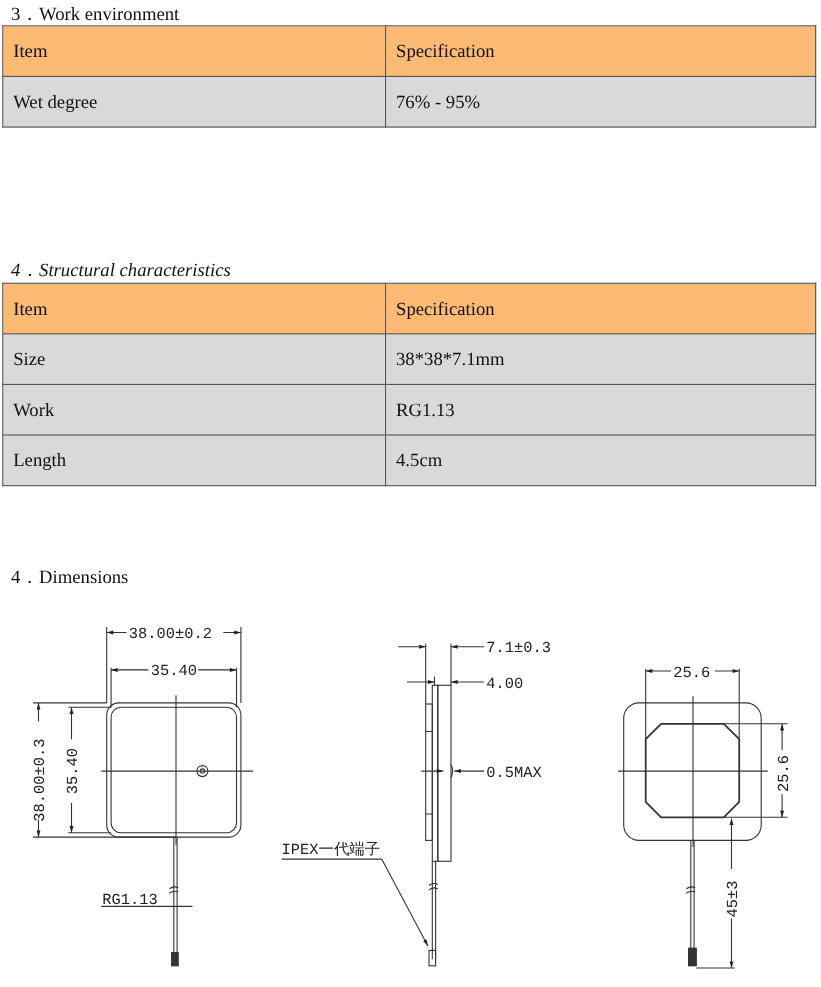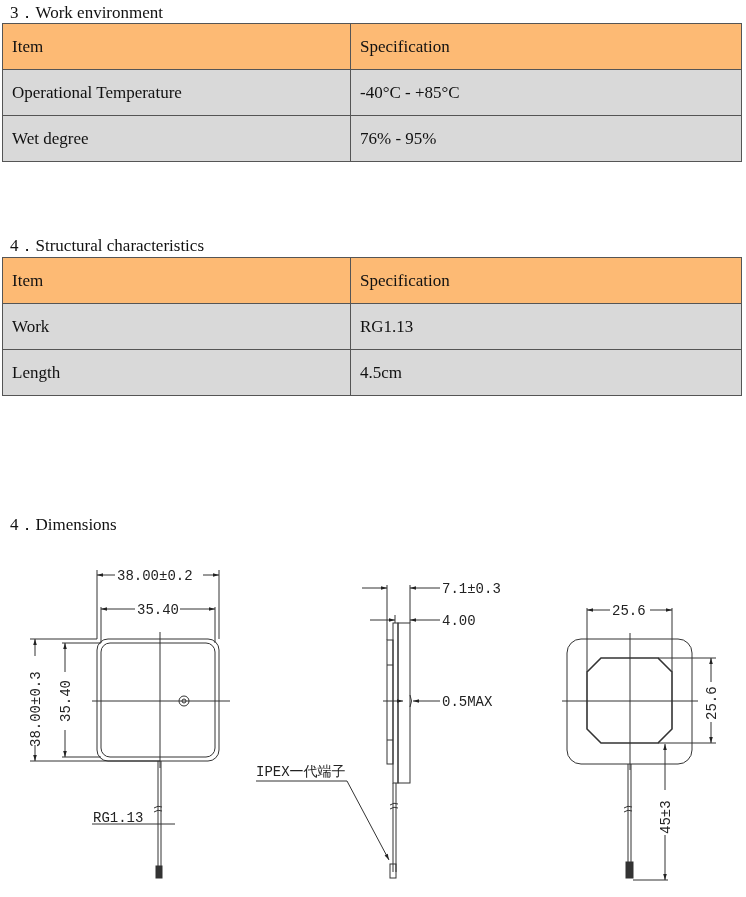--- a/index.html
+++ b/index.html
@@ -18,36 +18,36 @@
 <body>
 
 <div class="section-title" style="top:3px;">3．Work environment</div>
 <table class="spec" style="top:23px;">
   <tbody>
       <tr class="head">
     <td class="c1">Item</td>
     <td>Specification</td>
   </tr>
   <tr class="body">
-    <td class="c1">Operational Temperature</td>
-    <td>-40°C - +85°C</td>
-  </tr>
-  <tr class="body">
     <td class="c1">Wet degree</td>
     <td>76% - 95%</td>
   </tr>
 </tbody>
   </table>
 
-<div class="section-title" style="top:236px;">4．Structural characteristics</div>
+<div class="section-title" style="top:236px;font-style:italic;">4．Structural characteristics</div>
 <table class="spec" style="top:257px;">
   <tbody>
       <tr class="head">
     <td class="c1">Item</td>
     <td>Specification</td>
+  </tr>
+  <tr class="body">
+    <td class="c1">Size</td>
+    <td>38*38*7.1mm</td>
   </tr>
   <tr class="body">
     <td class="c1">Work</td>
     <td>RG1.13</td>
   </tr>
   <tr class="body">
     <td class="c1">Length</td>
     <td>4.5cm</td>
   </tr>
 </tbody>

